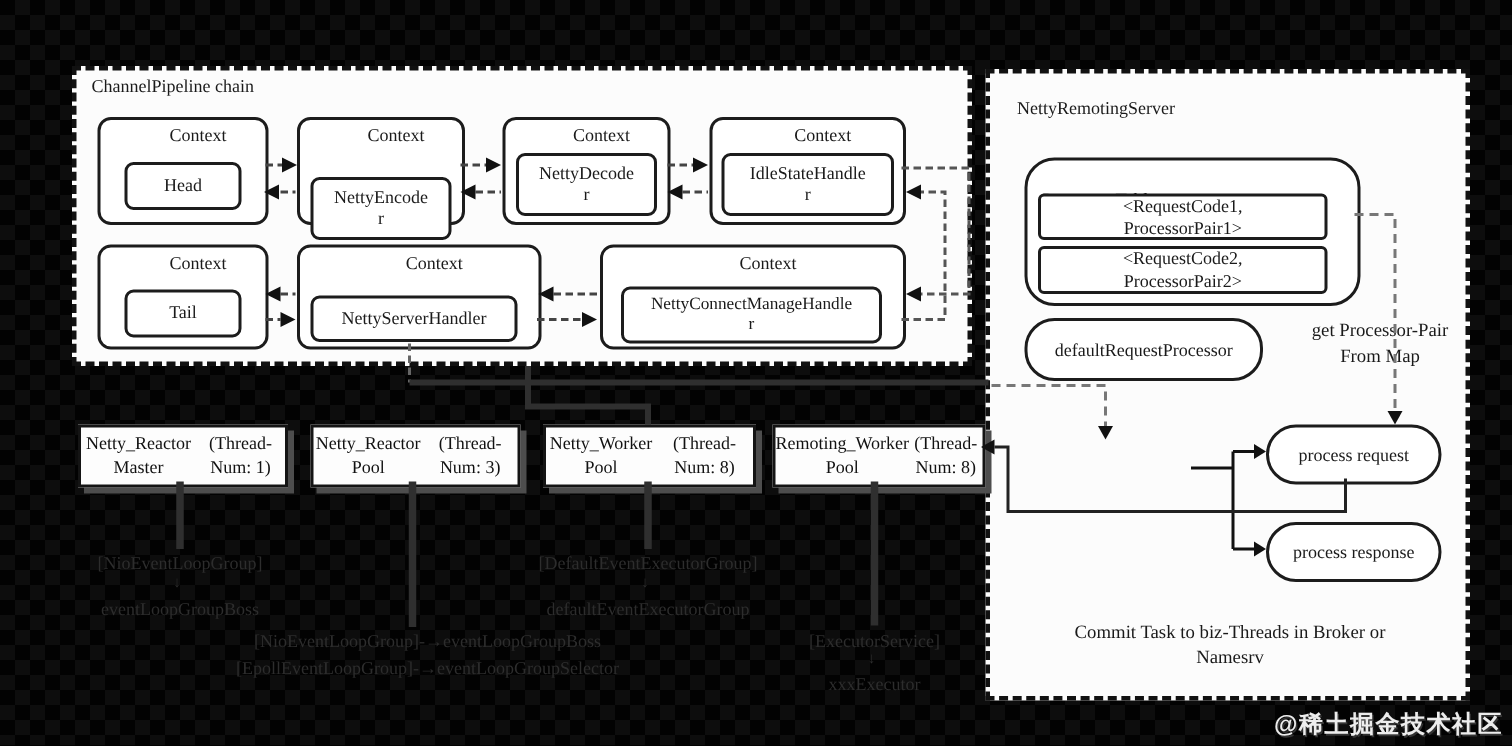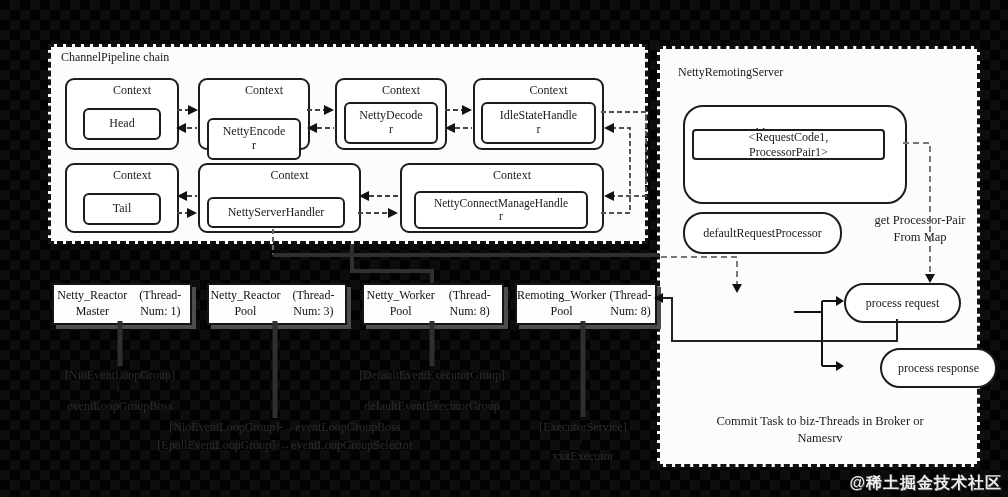--- a/index.html
+++ b/index.html
@@ -97,30 +97,32 @@
 
   <div class="panel" style="left:657px; top:46px; width:317px; height:415px;">
     <div class="panel-title" style="left:18px; top:16px;">NettyRemotingServer</div>
   </div>
 
   <div class="rbox" style="left:683px; top:105px; width:220px; height:95px; display:block; text-align:left;">
     <div style="font-size:12.5px; padding:4px 0 0 10px;">ProcessorTable</div>
   </div>
   <div class="rbox" style="left:692px; top:129px; width:189px; height:27px; border-radius:4px;">&lt;RequestCode1,
 ProcessorPair1&gt;</div>
+  <div class="rbox" style="left:692px; top:164px; width:189px; height:28px; border-radius:4px;">&lt;RequestCode2,
+ProcessorPair2&gt;</div>
 
   <div class="rbox" style="left:683px; top:212px; width:155px; height:38px;">defaultRequestProcessor</div>
 
   <div class="note" style="left:862px; top:212px; width:116px;">get Processor-Pair
 From Map</div>
 
 
   <div class="rbox" style="left:844px; top:283px; width:113px; height:36px;">process request</div>
 
-  <div class="rbox" style="left:844px; top:348px; width:113px; height:36px;margin-left:36px;">process response</div>
+  <div class="rbox" style="left:844px; top:348px; width:113px; height:36px;">process response</div>
 
   <div class="note" style="left:695px; top:413px; width:250px;">Commit Task to biz-Threads in Broker or
 Namesrv</div>
 
   <div class="pool" style="left:52px; top:283px;">
     <span>Netty_Reactor Master</span>
     <span>(Thread-Num: 1)</span>
   </div>
   <div class="pool" style="left:207px; top:283px;">
     <span>Netty_Reactor Pool</span>

